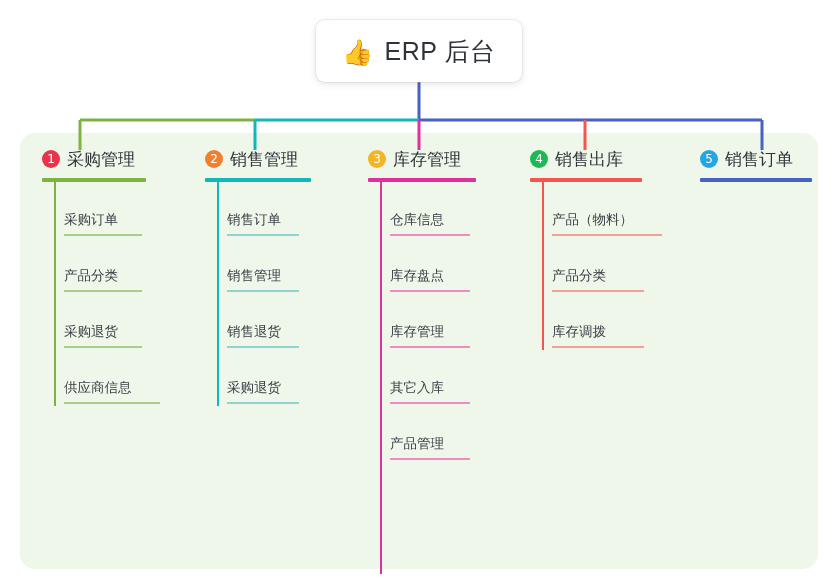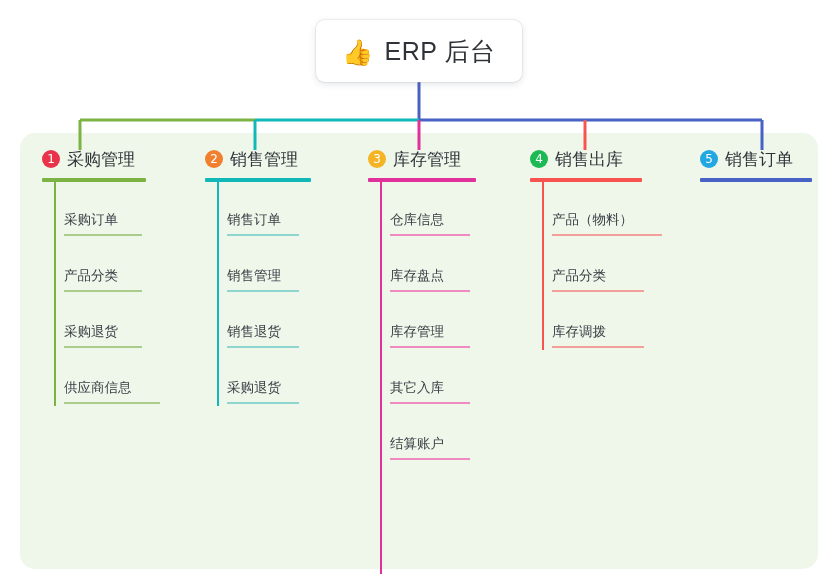--- a/index.html
+++ b/index.html
@@ -188,21 +188,21 @@
           </div>
           <div class="item">
             <span class="item-label">库存管理</span>
             <div class="item-underline" style="background: rgb(238, 140, 194); width: 80px;"></div>
           </div>
           <div class="item">
             <span class="item-label">其它入库</span>
             <div class="item-underline" style="background: rgb(238, 140, 194); width: 80px;"></div>
           </div>
           <div class="item">
-            <span class="item-label">结算账户</span>
+            <span class="item-label">产品管理</span>
             <div class="item-underline" style="background: rgb(238, 140, 194); width: 80px;"></div>
           </div>
         </div>
       </div>
       <div class="column" style="left: 530px;">
         <div class="col-header">
           <span class="badge" style="background: rgb(29, 185, 84);">4</span>
           <span class="col-title">销售出库</span>
         </div>
         <div class="header-bar" style="background: rgb(248, 84, 79); width: 112px;"></div>

